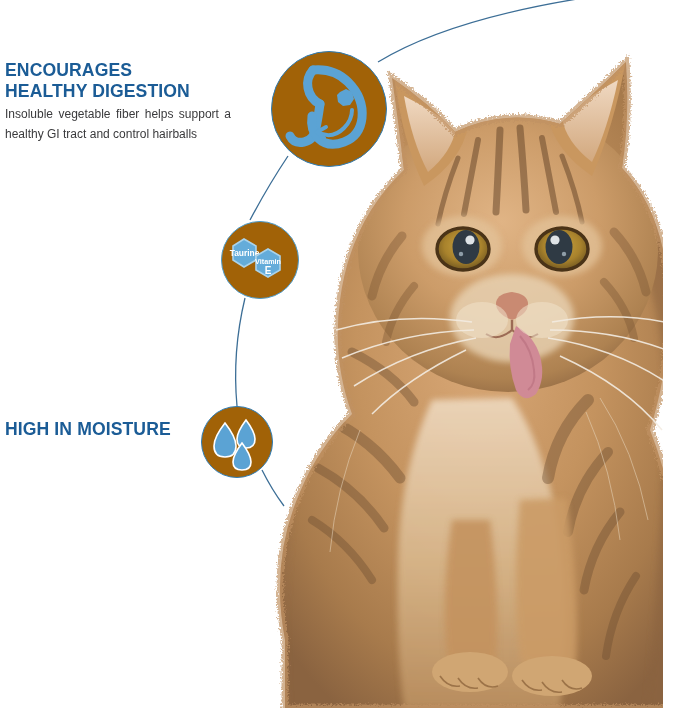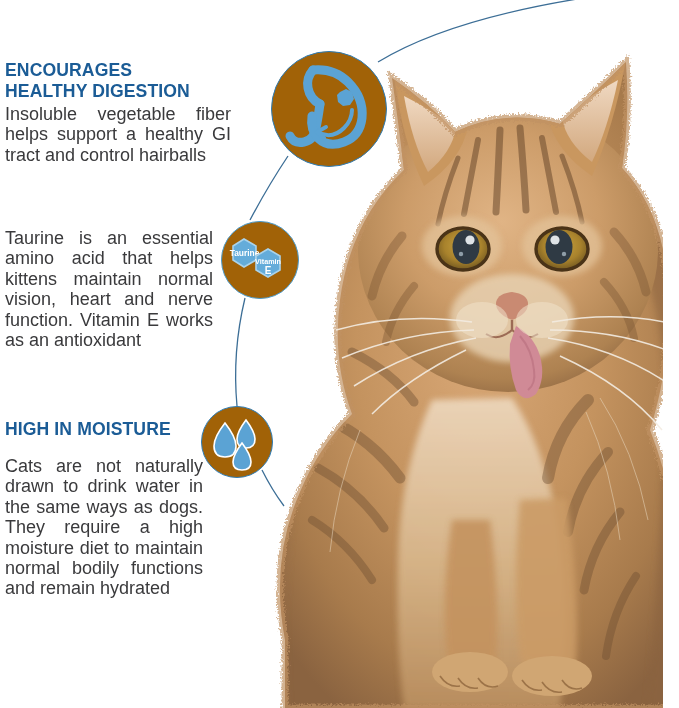--- a/index.html
+++ b/index.html
@@ -24,21 +24,21 @@
     color:#1B5C96;
     font-size:17.6px;
     line-height:21px;
     letter-spacing:.1px;
     font-weight:600;
     margin:0 0 2px 0;
     white-space:pre-line;
   }
   .body{
     color:#3A3A3C;
-    font-size:18px;
+    font-size:12px;
     line-height:20.4px;
     margin:0;
     text-align:justify;
     text-justify:inter-word;
   }
   #block-digestion{left:5px;top:60px;width:226px;}
   #block-taurine{left:5px;top:228px;width:208px;}
   #block-moisture{left:5px;top:419px;width:198px;}
   #block-moisture .heading{margin-bottom:16px;}
 
@@ -250,26 +250,24 @@
     <path d="M262 470 Q272 490 284 506" fill="none" stroke="#3C6E96" stroke-width="1.3"></path>
   </svg>
 
   <div class="block" id="block-digestion">
     <h2 class="heading">ENCOURAGES
 HEALTHY DIGESTION</h2>
     <p class="body">Insoluble vegetable fiber helps support a healthy GI tract and control hairballs</p>
   </div>
 
   <div class="block" id="block-taurine">
-    <p class="body">Taurine is an essential amino acid that helps kittens maintain normal vision, heart and nerve function. Vitamin E works as an antioxidant</p>
   </div>
 
   <div class="block" id="block-moisture">
     <h2 class="heading">HIGH IN MOISTURE</h2>
-    <p class="body">Cats are not naturally drawn to drink water in the same ways as dogs. They require a high moisture diet to maintain normal bodily functions and remain hydrated</p>
   </div>
 
   <div class="icon-circle" id="icon-digestion">
     <svg width="112" height="112" viewBox="0 0 112 112" xmlns="http://www.w3.org/2000/svg">
 
       <path d="M41 18 Q34 26 36 36 Q38 47 48 52" fill="none" stroke="#5BA3D4" stroke-width="9" stroke-linecap="round" stroke-linejoin="round"></path>
       <path d="M48 52 Q46 66 44 76 Q42 88 32 90 Q22 92 18 84" fill="none" stroke="#5BA3D4" stroke-width="9" stroke-linecap="round" stroke-linejoin="round"></path>
 
       <path d="M41 18 Q62 16 76 30 Q92 46 90 66 Q88 84 72 90
                Q56 96 46 86 Q38 78 40 64" fill="none" stroke="#5BA3D4" stroke-width="9" stroke-linecap="round" stroke-linejoin="round"></path>

